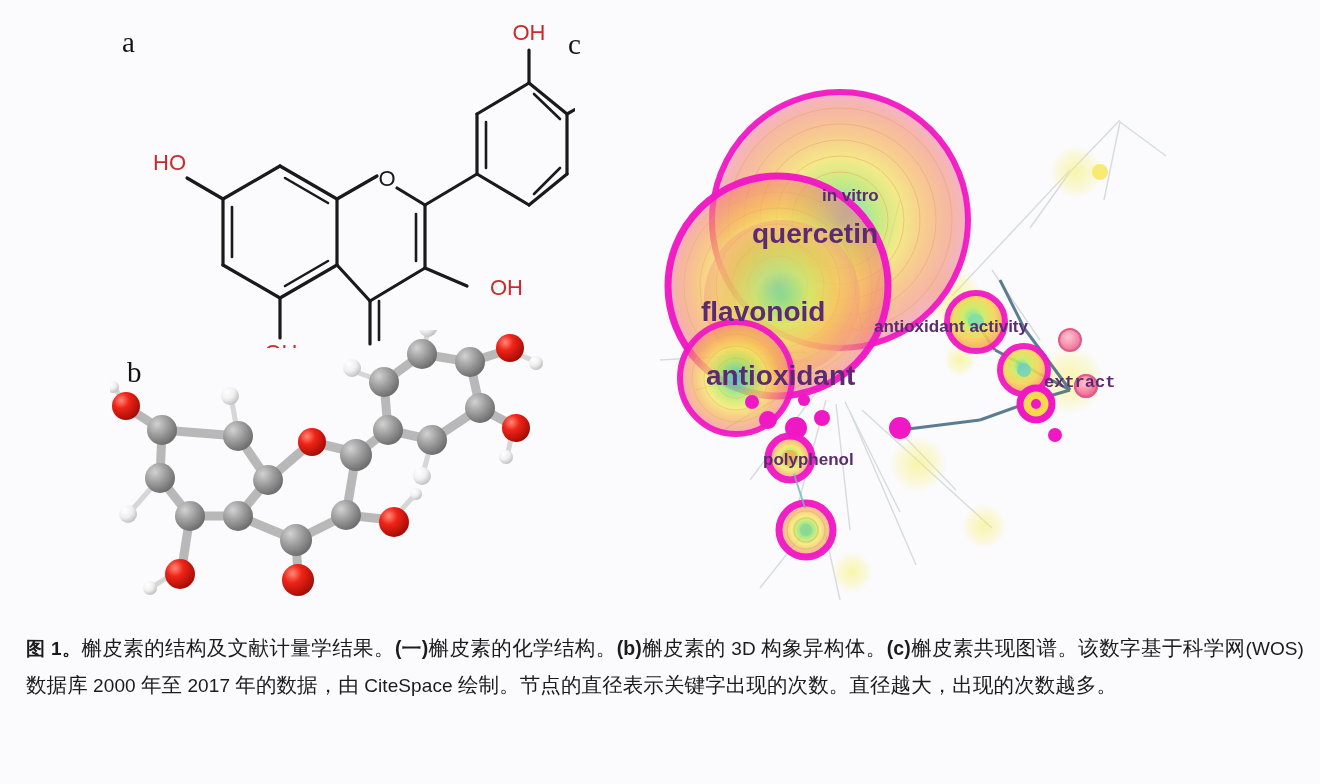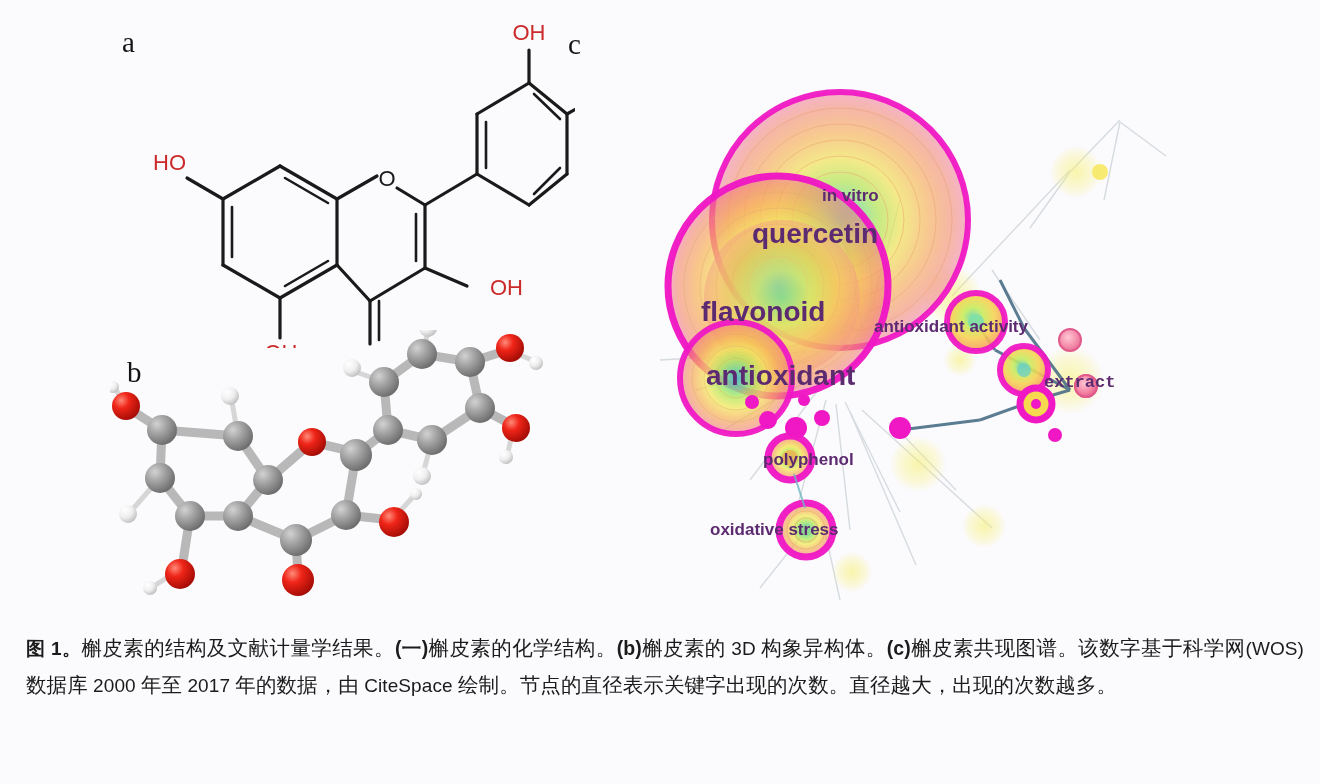--- a/index.html
+++ b/index.html
@@ -448,19 +448,18 @@
     </div>
     <div class="panel-label" style="left:568px; top:30px;">c</div>
 
     <div class="net-label medium" style="left:822px; top:186px;">in vitro</div>
     <div class="net-label big" style="left:752px; top:218px;">quercetin</div>
     <div class="net-label big" style="left:701px; top:288px;margin-top:8px;">flavonoid</div>
     <div class="net-label medium" style="left:874px; top:317px;">antioxidant activity</div>
     <div class="net-label big" style="left:706px; top:360px;">antioxidant</div>
     <div class="net-label medium" style="left:1044px; top:373px;font-family:Liberation Mono, monospace;">extract</div>
     <div class="net-label medium" style="left:763px; top:450px;">polyphenol</div>
-    <div class="net-label medium" style="left:710px; top:520px;">oxidative stress</div>
 
   </div>
 
   <div id="caption"><span class="figlabel">图 1。</span><span>槲皮素的结构及文献计量学结果。</span><span class="sublabel">(一)</span><span>槲皮素的化学结构。</span><span class="sublabel">(b)</span><span>槲皮素的</span> <span class="lat">3D</span> <span>构象异构体。</span><span class="sublabel">(c)</span><span>槲皮素共现图谱。该数字基于科学网</span><span class="lat">(WOS)</span><span>数据库</span> <span class="lat">2000</span> <span>年至</span> <span class="lat">2017</span> <span>年的数据，由</span> <span class="lat">CiteSpace</span> <span>绘制。节点的直径表示关键字出现的次数。直径越大，出现的次数越多。</span></div>
 
 </div>
 
 </body></html>

